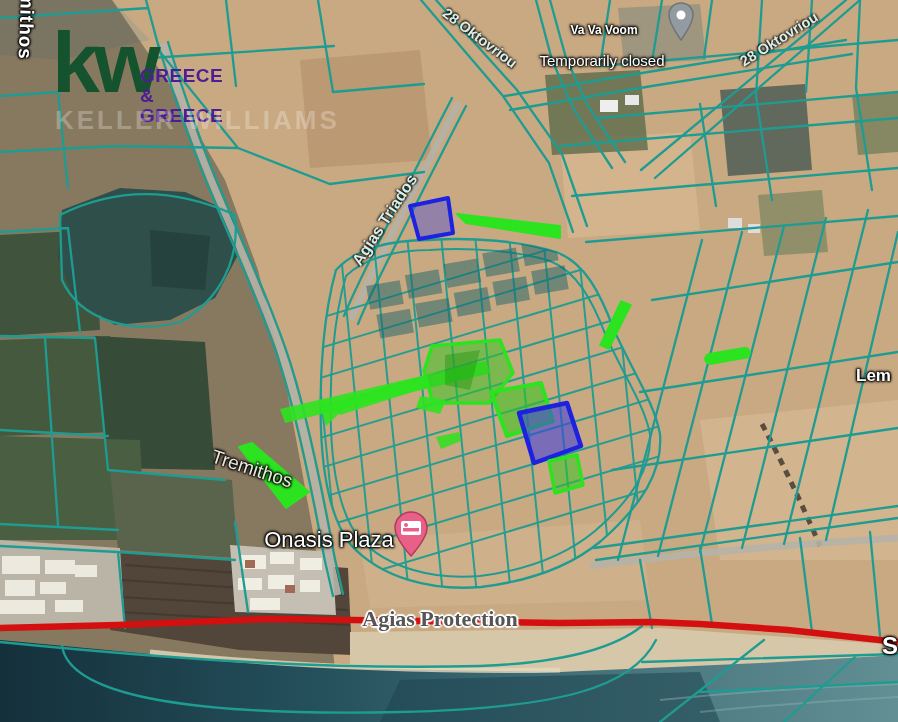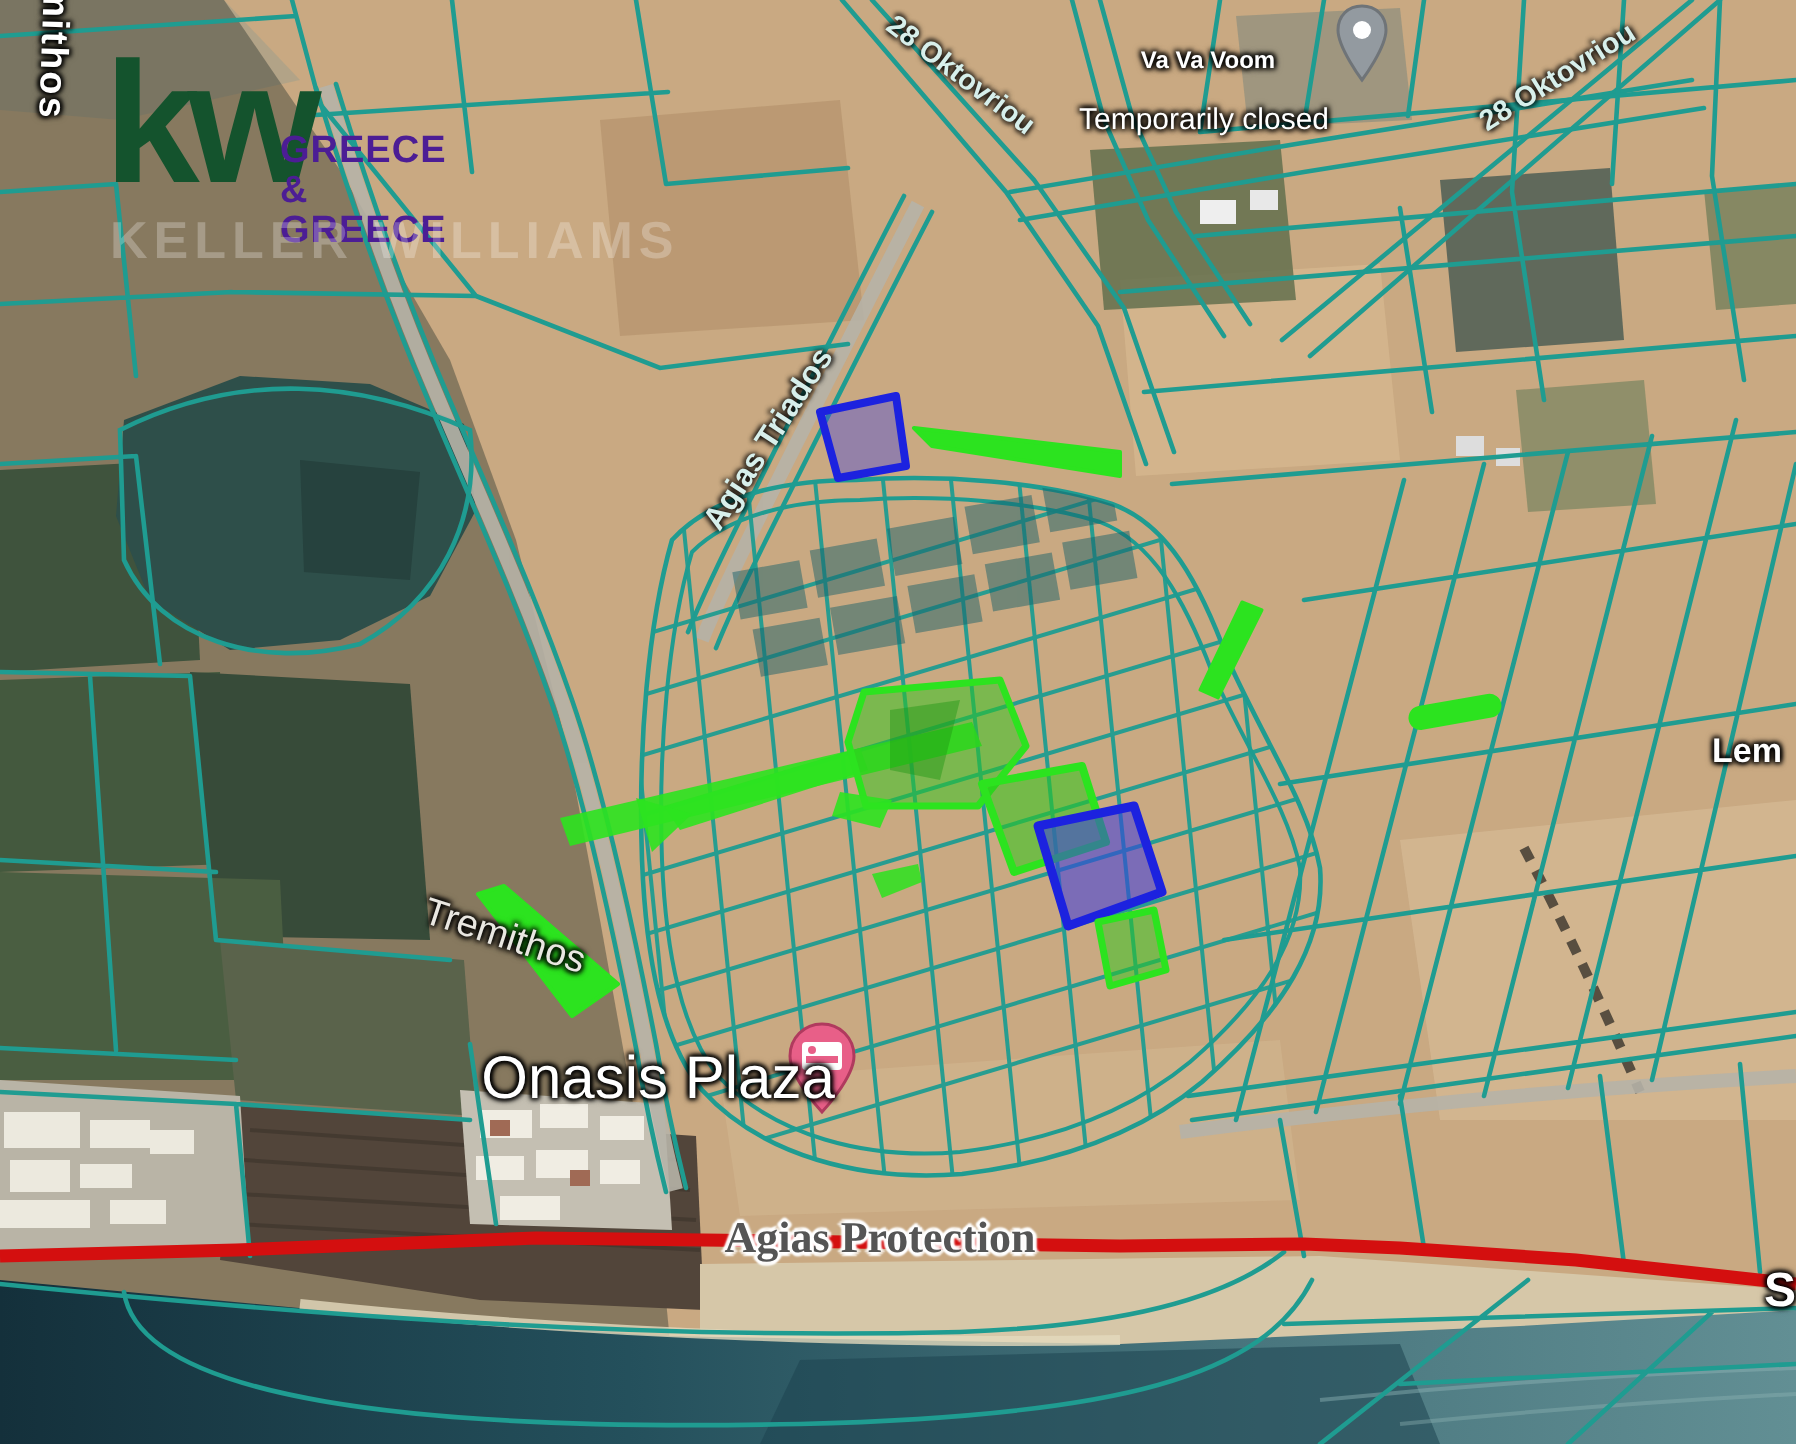--- a/index.html
+++ b/index.html
@@ -227,20 +227,20 @@
 <div class="lbl halo" style="left:38px;top:-8px;transform:rotate(92deg);transform-origin:left top;font-size:19px;font-weight:600;letter-spacing:1px;">mithos</div>
 
 <div class="lbl street" style="left:480px;top:38px;transform:translate(-50%,-50%) rotate(37deg);font-size:14.5px;">28 Oktovriou</div>
 <div class="lbl street" style="left:779px;top:39px;transform:translate(-50%,-50%) rotate(-32deg);font-size:14.5px;">28 Oktovriou</div>
 <div class="lbl street" style="left:385px;top:220px;transform:translate(-50%,-50%) rotate(-57deg);font-size:16px;">Agias Triados</div>
 <div class="lbl halo" style="left:252px;top:469px;transform:translate(-50%,-50%) rotate(18deg);font-size:19px;font-weight:400;color:#e9e7e1;">Tremithos</div>
 
 <div class="lbl halo poi-title" style="left:604px;top:30px;transform:translate(-50%,-50%);">Va Va Voom</div>
 <div class="lbl halo poi-sub" style="left:602px;top:60px;transform:translate(-50%,-50%);">Temporarily closed</div>
 
-<div class="lbl halo" style="left:329px;top:540px;transform:translate(-50%,-50%);font-size:30px;font-weight:400;">Onasis Plaza</div>
+<div class="lbl halo" style="left:329px;top:540px;transform:translate(-50%,-50%);font-size:22px;font-weight:400;">Onasis Plaza</div>
 
 <div class="lbl beach-lbl" style="left:440px;top:619px;transform:translate(-50%,-50%);">Agias Protection</div>
 
 <div class="lbl halo" style="left:856px;top:366px;font-size:17px;font-weight:600;text-align:right;">Lem</div>
 <div class="lbl halo" style="left:882px;top:632px;font-size:24px;font-weight:700;">S</div>
 
 </div>
 
 </body></html>

